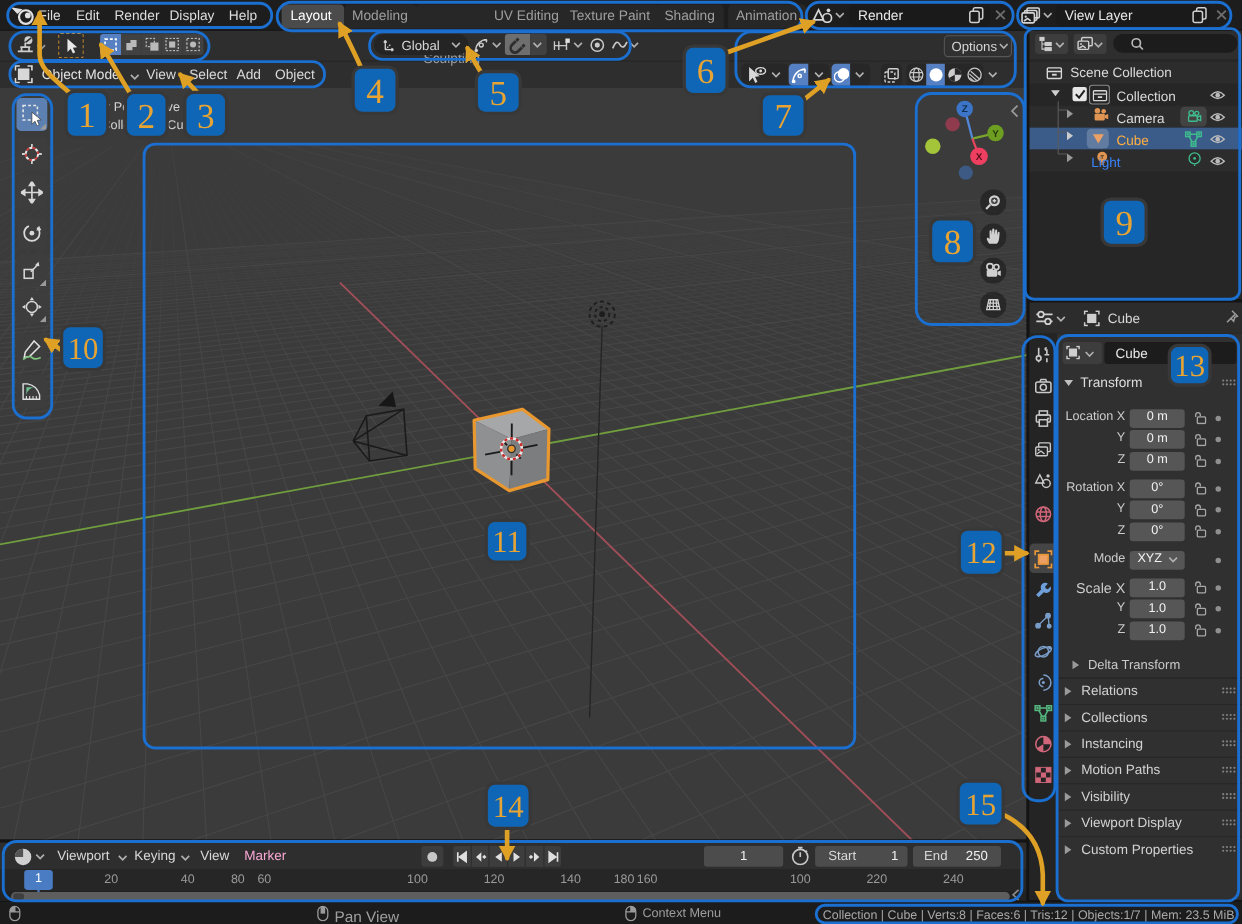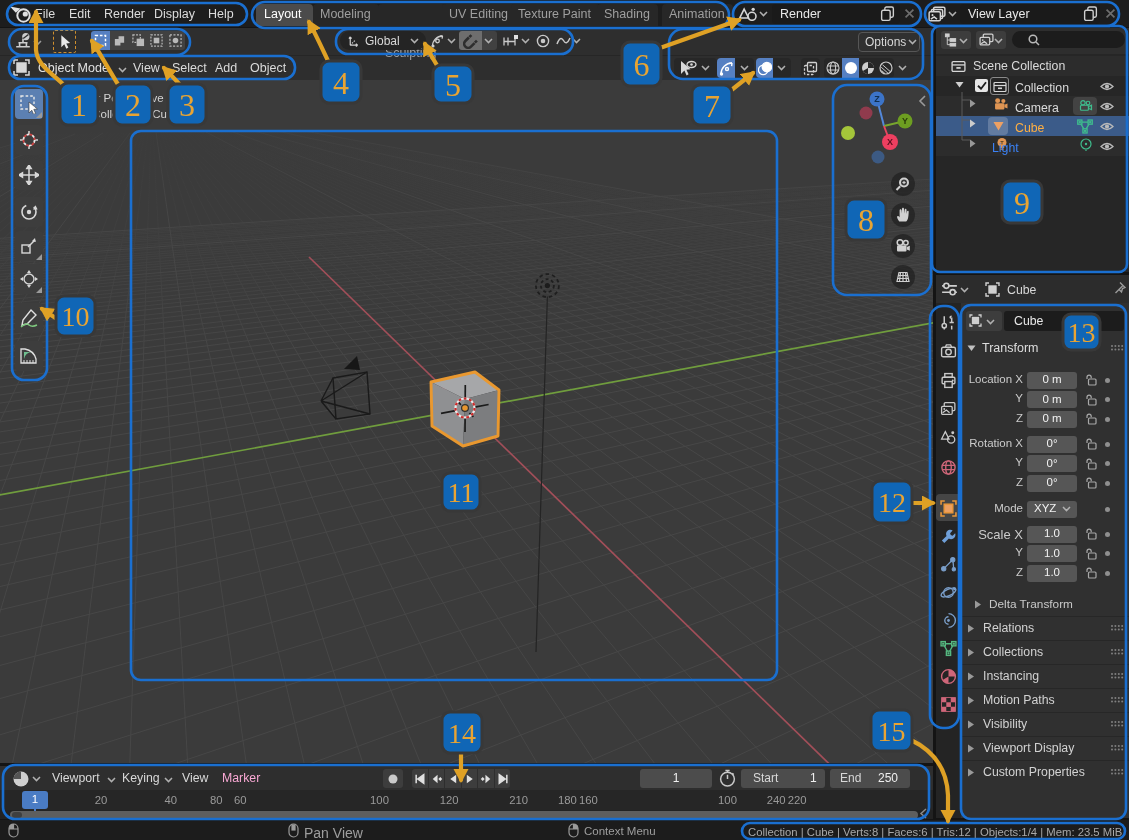--- a/index.html
+++ b/index.html
@@ -1184,26 +1184,26 @@
 <div style="position:absolute;left:810px;top:771px;font-size:12px;color:#f0f0f0;white-space:nowrap;">1</div>
 <div style="position:absolute;left:830px;top:769px;width:80px;height:19px;background:#4c4c4c;border-radius:3px;"></div>
 <div style="position:absolute;left:840px;top:771px;font-size:12px;color:#d8d8d8;white-space:nowrap;">End</div>
 <div style="position:absolute;left:878px;top:771px;font-size:12px;color:#f0f0f0;white-space:nowrap;">250</div>
 <div style="position:absolute;left:1.1200000000000045px;top:794px;width:200px;text-align:center;font-size:11.3px;color:#9a9a9a;white-space:nowrap;">20</div>
 <div style="position:absolute;left:70.72px;top:794px;width:200px;text-align:center;font-size:11.3px;color:#9a9a9a;white-space:nowrap;">40</div>
 <div style="position:absolute;left:140.32px;top:794px;width:200px;text-align:center;font-size:11.3px;color:#9a9a9a;white-space:nowrap;">60</div>
 <div style="position:absolute;left:209.92000000000002px;top:794px;width:200px;text-align:left;font-size:11.3px;color:#9a9a9a;white-space:nowrap;">80</div>
 <div style="position:absolute;left:279.52px;top:794px;width:200px;text-align:center;font-size:11.3px;color:#9a9a9a;white-space:nowrap;">100</div>
 <div style="position:absolute;left:349.12px;top:794px;width:200px;text-align:center;font-size:11.3px;color:#9a9a9a;white-space:nowrap;">120</div>
-<div style="position:absolute;left:418.72px;top:794px;width:200px;text-align:center;font-size:11.3px;color:#9a9a9a;white-space:nowrap;">210</div>
+<div style="position:absolute;left:418.72px;top:794px;width:200px;text-align:center;font-size:11.3px;color:#9a9a9a;white-space:nowrap;">140</div>
 <div style="position:absolute;left:488.32000000000005px;top:794px;width:200px;text-align:center;font-size:11.3px;color:#9a9a9a;white-space:nowrap;">160</div>
 <div style="position:absolute;left:557.92px;top:794px;width:200px;font-size:11.3px;color:#9a9a9a;white-space:nowrap;">180</div>
 <div style="position:absolute;left:627.52px;top:794px;width:200px;text-align:center;font-size:11.3px;color:#9a9a9a;white-space:nowrap;">100</div>
 <div style="position:absolute;left:697.12px;top:794px;width:200px;text-align:center;font-size:11.3px;color:#9a9a9a;white-space:nowrap;">220</div>
-<div style="position:absolute;left:766.72px;top:794px;width:200px;text-align:left;font-size:11.3px;color:#9a9a9a;white-space:nowrap;">240</div>
+<div style="position:absolute;left:766.72px;top:794px;width:200px;text-align:center;font-size:11.3px;color:#9a9a9a;white-space:nowrap;">240</div>
 <div style="position:absolute;left:22px;top:791px;width:26px;height:18px;background:#4a7cc4;border-radius:3px;"></div>
 <div style="position:absolute;left:-65px;top:793px;width:200px;text-align:center;font-size:11.5px;color:#ffffff;white-space:nowrap;">1</div>
 <div style="position:absolute;left:34px;top:809px;width:1.6px;height:11px;background:#4a7cc4;"></div>
 <div style="position:absolute;left:10px;top:810.5px;width:908px;height:8px;background:#5e5e5e;border-radius:4px;"></div>
 <div style="position:absolute;left:12px;top:811.5px;width:10px;height:6px;background:#3f3f3f;border-radius:3px;"></div>
 <svg style="position:absolute;left:919px;top:808px" width="9" height="11" viewBox="0 0 9 11">
     <path d="M7,1 L2,5.5 L7,10" stroke="#8a8a8a" fill="none" stroke-width="1.5"></path>
   </svg>
 <svg style="position:absolute;left:8px;top:823px" width="11" height="15" viewBox="0 0 11 15">
     <g stroke="#9a9a9a" fill="none" stroke-width="1.2">
@@ -1220,21 +1220,21 @@
   </svg>
 <div style="position:absolute;left:304px;top:825px;font-size:14px;color:#9e9e9e;white-space:nowrap;">Pan View</div>
 <svg style="position:absolute;left:568px;top:823px" width="11" height="15" viewBox="0 0 11 15">
     <g stroke="#9a9a9a" fill="none" stroke-width="1.2">
       <rect x="1" y="1" width="9" height="13" rx="4.5"></rect>
       <path d="M5.5,1 L5.5,6 M1,6 L10,6"></path>
       <path d="M9.8,2.8 A4.5,4.5 0 0 0 5.5,1 L5.5,6 L10,6 Z" fill="#9a9a9a" stroke="none"></path>
     </g>
   </svg>
 <div style="position:absolute;left:584px;top:825px;font-size:11.5px;color:#9e9e9e;white-space:nowrap;">Context Menu</div>
-<div style="position:absolute;left:748px;top:826px;font-size:11.3px;color:#a8a8a8;white-space:nowrap;">Collection | Cube | Verts:8 | Faces:6 | Tris:12 | Objects:1/4 | Mem: 23.5 MiB</div>
+<div style="position:absolute;left:748px;top:826px;font-size:11.3px;color:#a8a8a8;white-space:nowrap;">Collection | Cube | Verts:8 | Faces:6 | Tris:12 | Objects:1/7 | Mem: 23.5 MiB</div>
 <svg style="position:absolute;left:0;top:0;z-index:50" width="1129" height="840" viewBox="0 0 1129 840">
     <defs>
       <marker id="ah" markerUnits="userSpaceOnUse" markerWidth="17" markerHeight="16" refX="11" refY="7.5" orient="auto">
         <path d="M0,0 L14,7.5 L0,15 Z" fill="#dfa125"></path>
       </marker>
     </defs>
     <rect x="7" y="3" width="240" height="22" rx="11" fill="none" stroke="#1a6fd0" stroke-width="2.6"></rect>
     <rect x="252" y="2" width="477" height="26" rx="13" fill="none" stroke="#1a6fd0" stroke-width="2.6"></rect>
     <rect x="733" y="2" width="188" height="24" rx="12" fill="none" stroke="#1a6fd0" stroke-width="2.6"></rect>
     <rect x="925" y="2" width="194" height="24" rx="12" fill="none" stroke="#1a6fd0" stroke-width="2.6"></rect>

